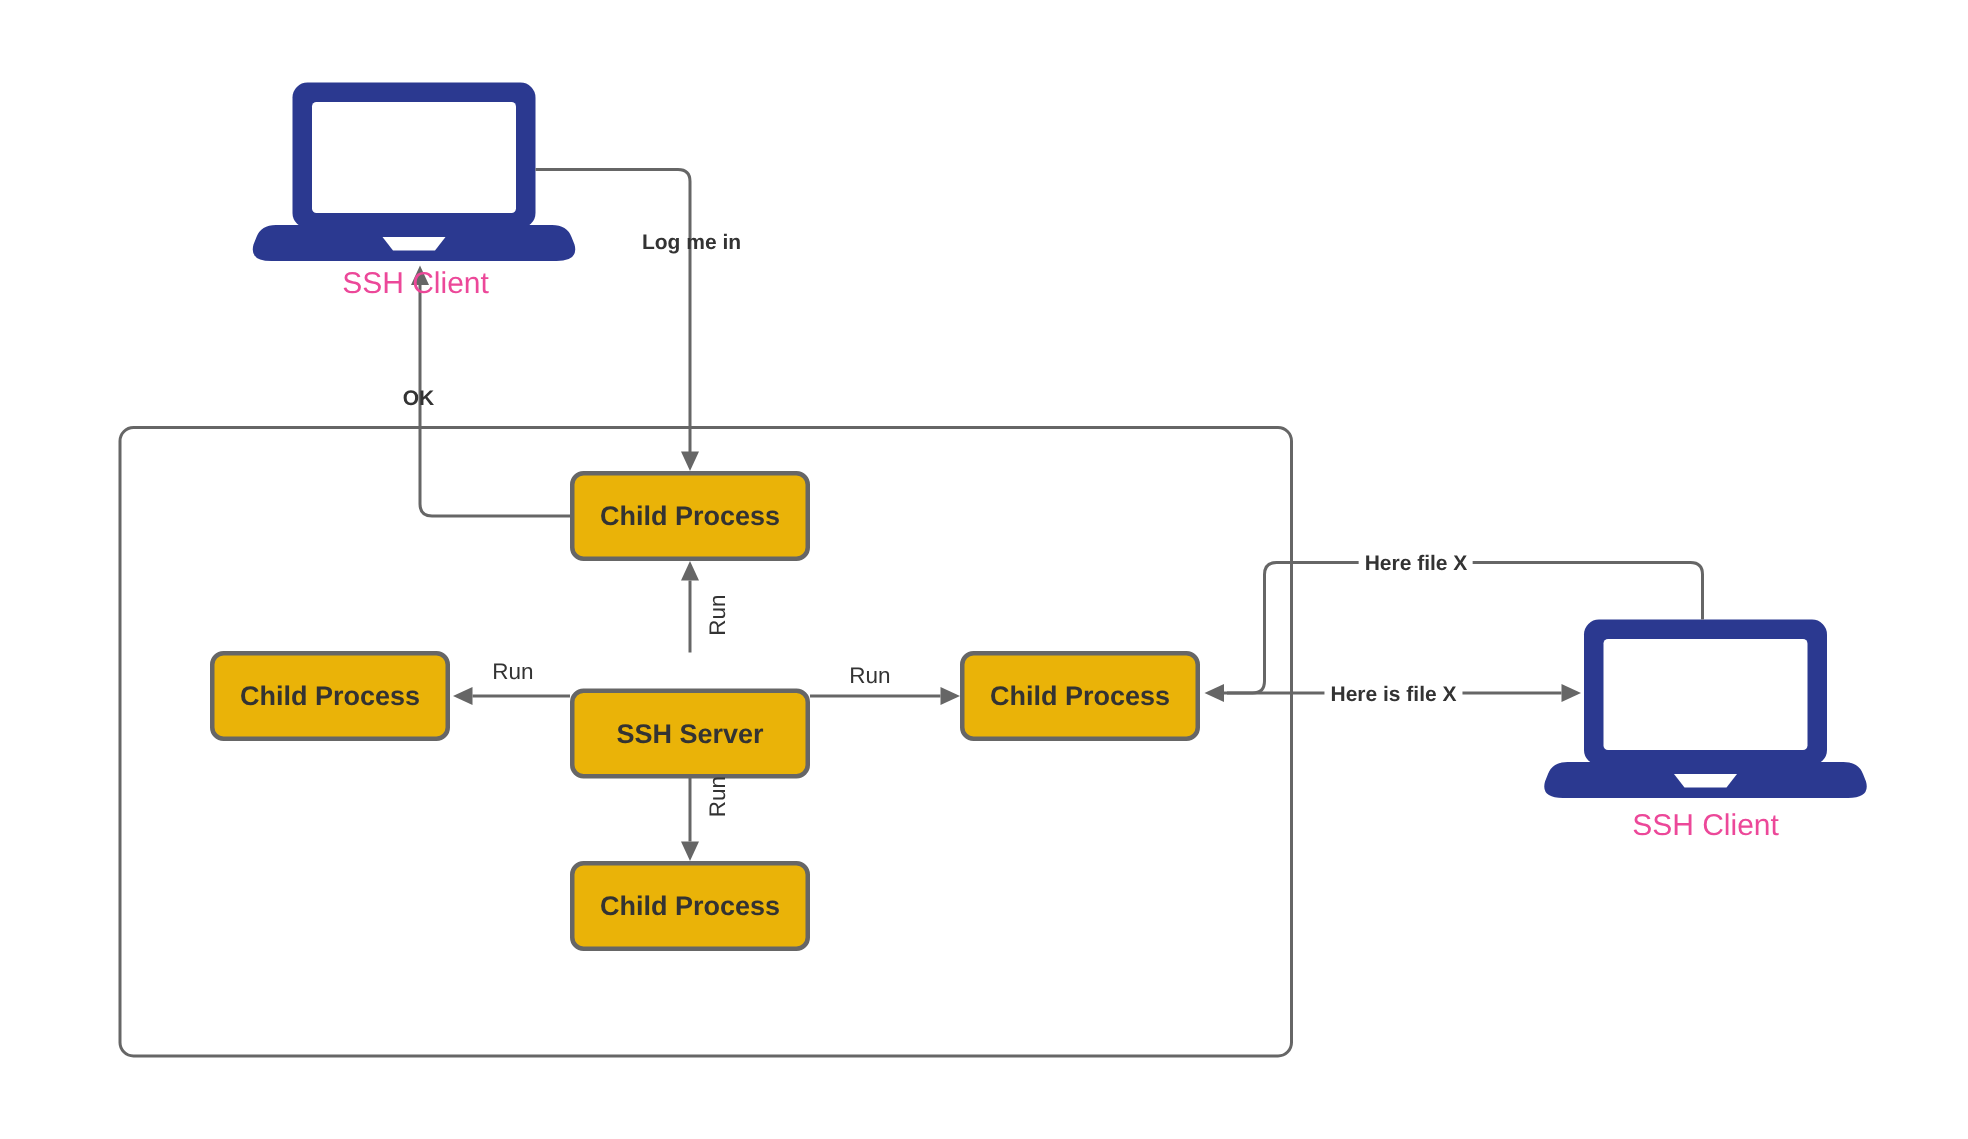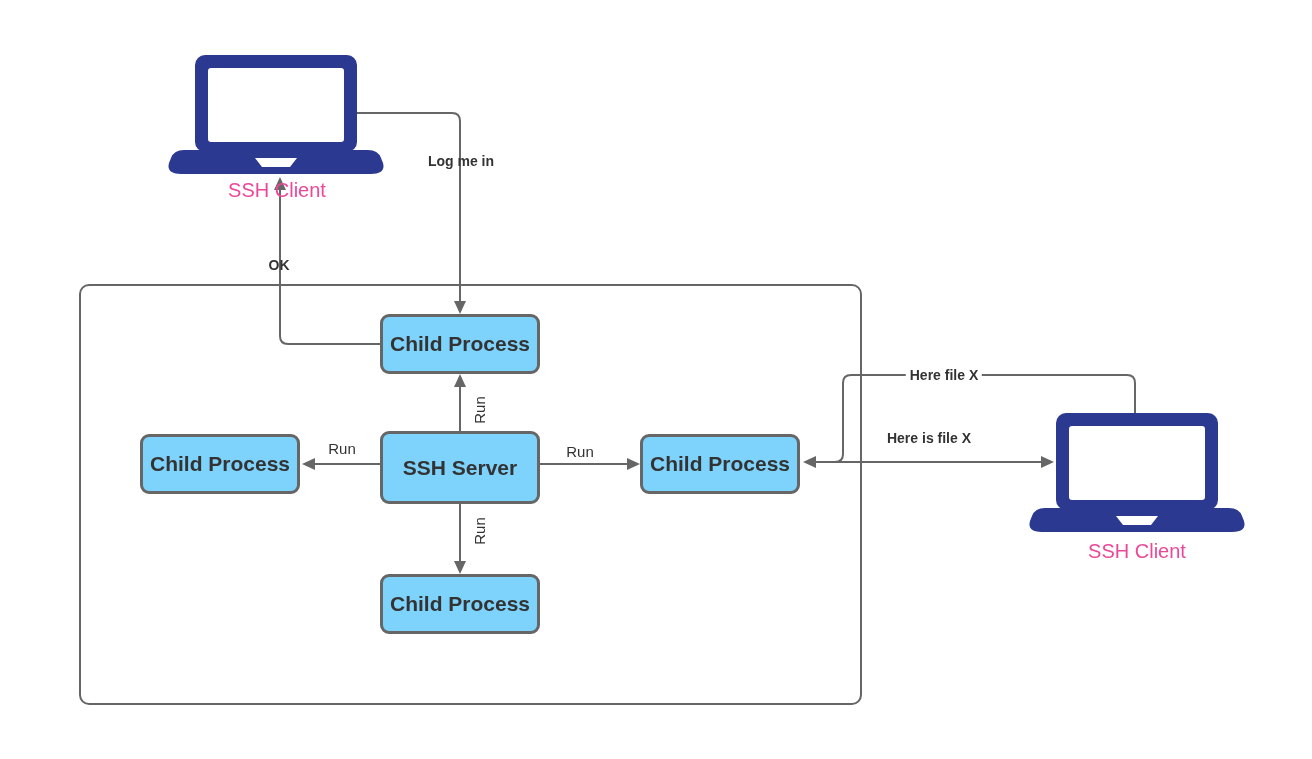--- a/index.html
+++ b/index.html
@@ -17,30 +17,30 @@
     border-radius:10px;
     background:transparent;
   }
   #wires{position:absolute;left:0;top:0;width:1312px;height:759px;}
   .wire{fill:none;stroke:var(--line);stroke-width:2;}
   .ah{fill:var(--line);stroke:none;}
   .laptop-body{fill:var(--laptop);stroke:none;}
   .laptop-screen{fill:#ffffff;stroke:none;}
   .node{
     position:absolute;box-sizing:border-box;
-    background:#7dd3fc;
+    background:#eab308;
     border:3px solid var(--box_border);
     border-radius:9px;
     display:flex;align-items:center;justify-content:center;
-    font-weight:bold;font-size:21px;color:var(--ink);
+    font-weight:bold;font-size:18px;color:var(--ink);
     white-space:nowrap;
   }
   .node-child-top   {left:380px;top:314px;width:160px;height:60px;}
   .node-child-left  {left:140px;top:434px;width:160px;height:60px;}
-  .node-server      {left:380px;top:431px;width:160px;height:73px;}
+  .node-server      {left:380px;top:459px;width:160px;height:60px;}
   .node-child-right {left:640px;top:434px;width:160px;height:60px;}
   .node-child-bottom{left:380px;top:574px;width:160px;height:60px;}
   .lbl{
     position:absolute;transform:translate(-50%,-50%);
     font-size:14px;font-weight:bold;color:var(--ink);white-space:nowrap;text-align:right;
   }
   .lbl.on-line{background:#ffffff;padding:0 4px;}
   .run-lbl{
     position:absolute;transform:translate(-50%,-50%);
     font-size:15px;font-weight:400;color:var(--ink);white-space:nowrap;
@@ -117,21 +117,21 @@
 
   <div class="node node-child-top">Child Process</div>
   <div class="node node-child-left">Child Process</div>
   <div class="node node-server">SSH Server</div>
   <div class="node node-child-right">Child Process</div>
   <div class="node node-child-bottom">Child Process</div>
 
   <div class="lbl" style="left:461px;top:161px;">Log me in</div>
   <div class="lbl" style="left:279px;top:265px;">OK</div>
   <div class="lbl on-line" style="left:944px;top:375px;">Here file X</div>
-  <div class="lbl on-line" style="left:929px;top:438px;">Here is file X</div>
+  <div class="lbl on-line" style="left:929px;top:462px;">Here is file X</div>
 
   <div class="run-lbl vertical" style="left:479px;top:410px;">Run</div>
   <div class="run-lbl" style="left:342px;top:448px;">Run</div>
   <div class="run-lbl" style="left:580px;top:451px;">Run</div>
   <div class="run-lbl vertical" style="left:479px;top:531px;">Run</div>
 
   <div class="client-lbl" style="left:277px;top:190px;">SSH Client</div>
   <div class="client-lbl" style="left:1137px;top:551px;">SSH Client</div>
 
 </div>

